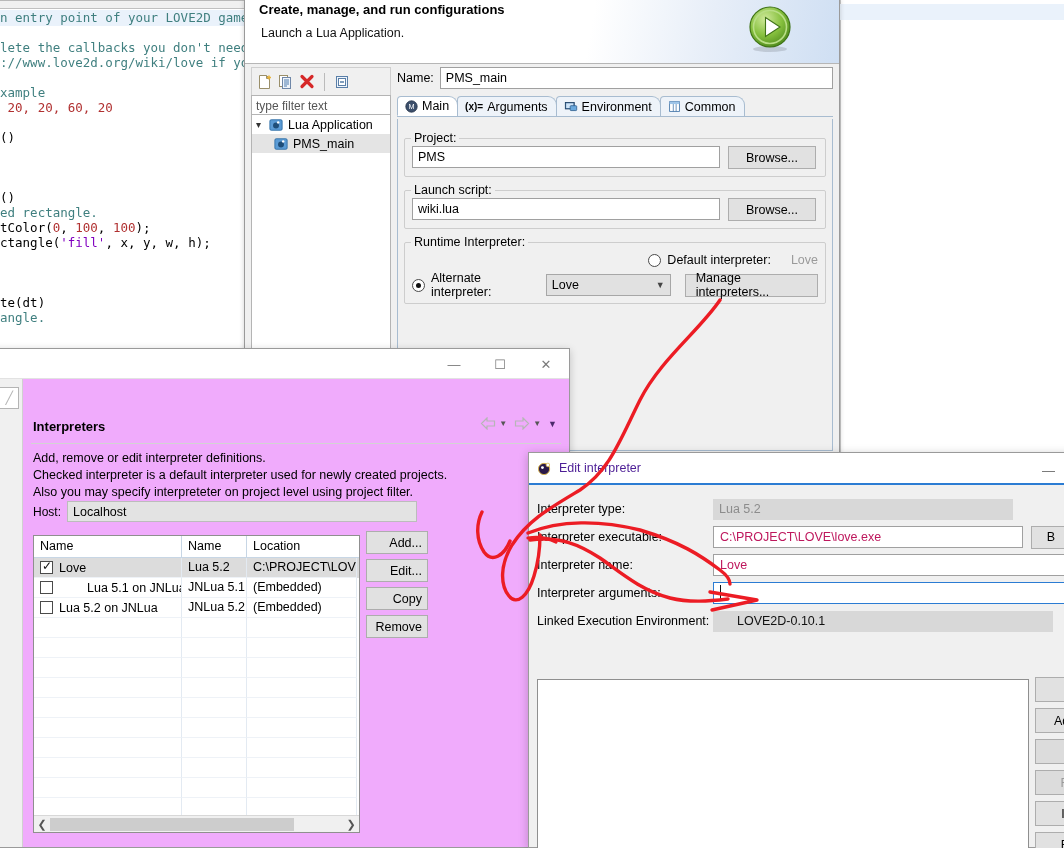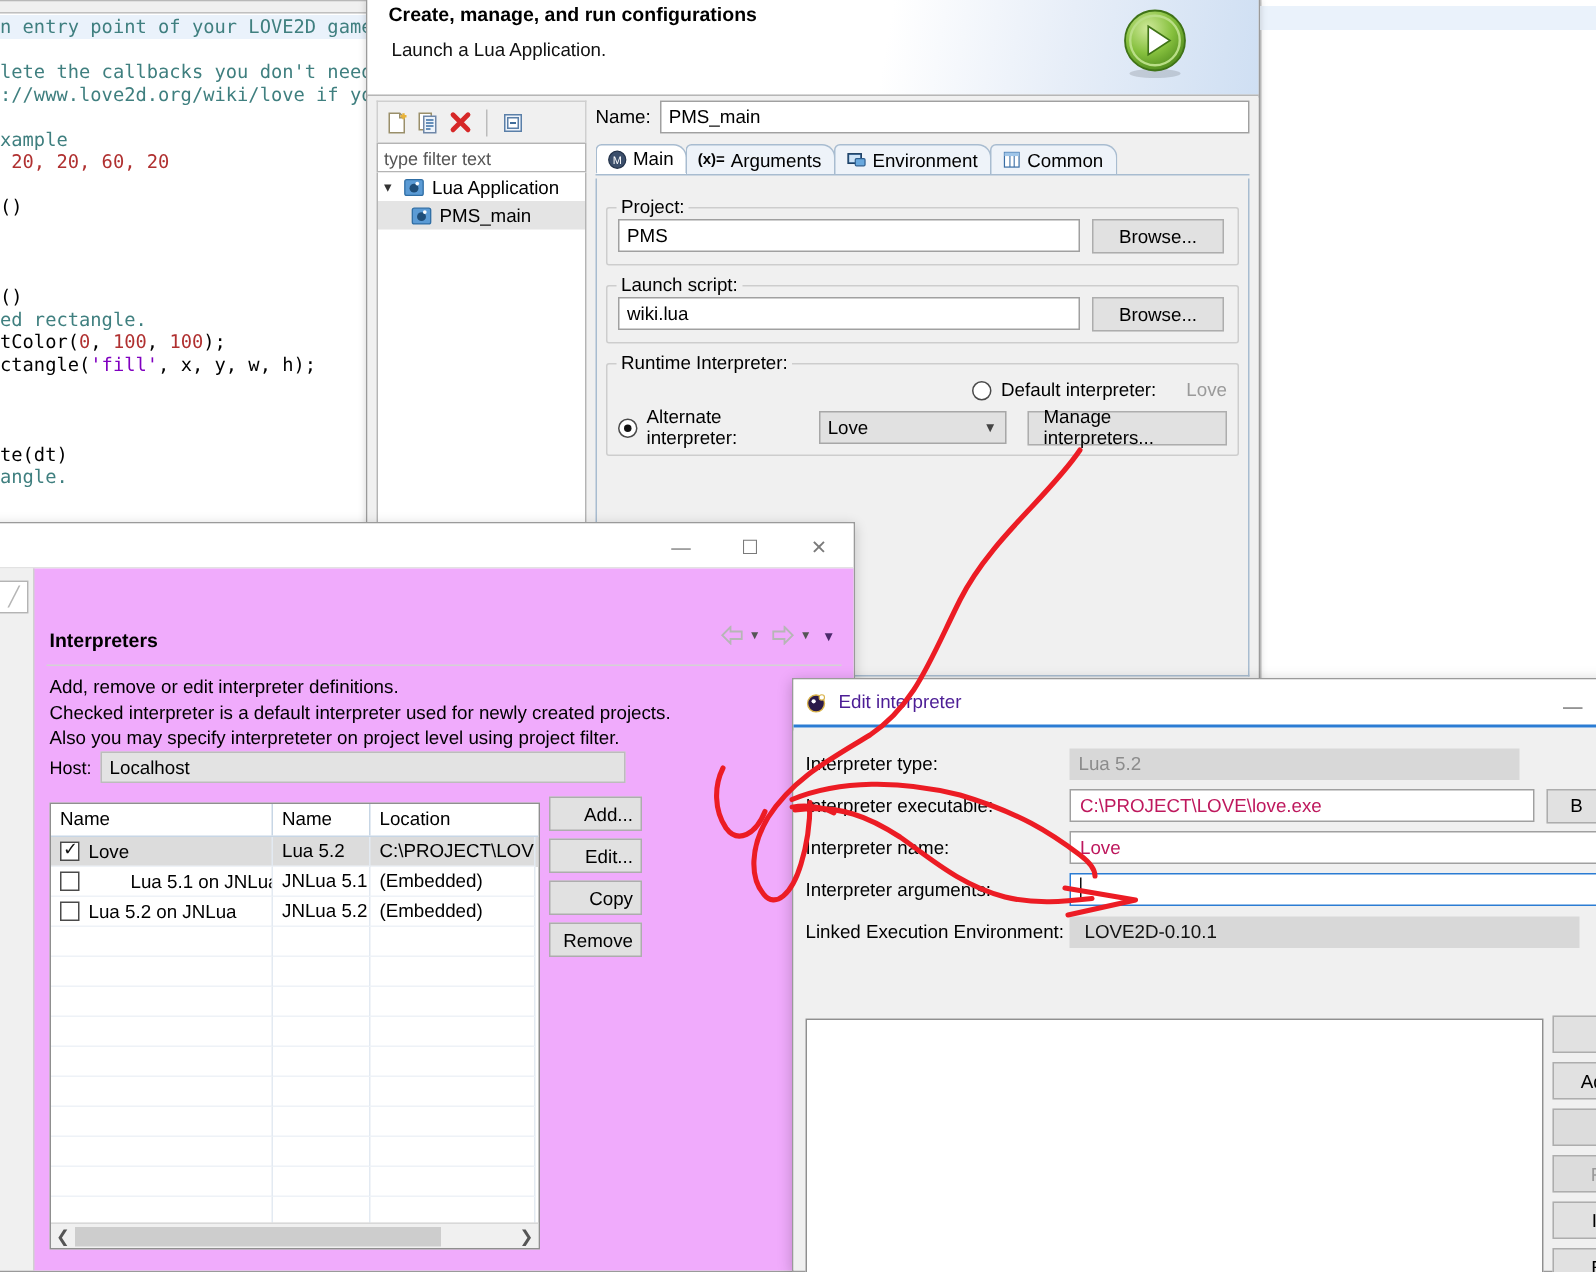--- a/index.html
+++ b/index.html
@@ -247,21 +247,21 @@
   .editint-min { position: absolute; right: 32px; top: 10px; font-size: 13px; color: #6a6a6a; }
   .editint-body { position: absolute; left: 0; top: 34px; right: 0; bottom: 0; background: #f0f0f0; padding: 8px 0 0 8px; }
   .fr { display: flex; align-items: center; height: 28px; }
   .flabel { width: 176px; font-size: 12.5px; }
   .fval-ro {
     width: 300px; height: 21px; background: #d8d8d8; border: none;
     font-size: 12.5px; color: #8c8c8c; padding: 2px 6px; line-height: 17px;
   }
   .fval-ro2 {
     width: 340px; height: 21px; background: #d8d8d8; border: none;
-    font-size: 12.5px; color: #111; padding: 2px 10px; line-height: 17px;
+    font-size: 12.5px; color: #111; padding: 2px 24px; line-height: 17px;
   }
   .fval-in {
     width: 310px; height: 22px; background: #fff; border: 1px solid #a0a0a0;
     font-size: 12.5px; color: #be185d; padding: 2px 6px; line-height: 17px;
   }
   .fval-in.wide { width: 360px; }
   .fval-focus { border: 1px solid #2b7cd3; }
   .caretbar { display: inline-block; width: 1px; height: 14px; background: #111; vertical-align: -2px; }
   .browse-btn {
     height: 23px; background: #e1e1e1; border: 1px solid #adadad;

